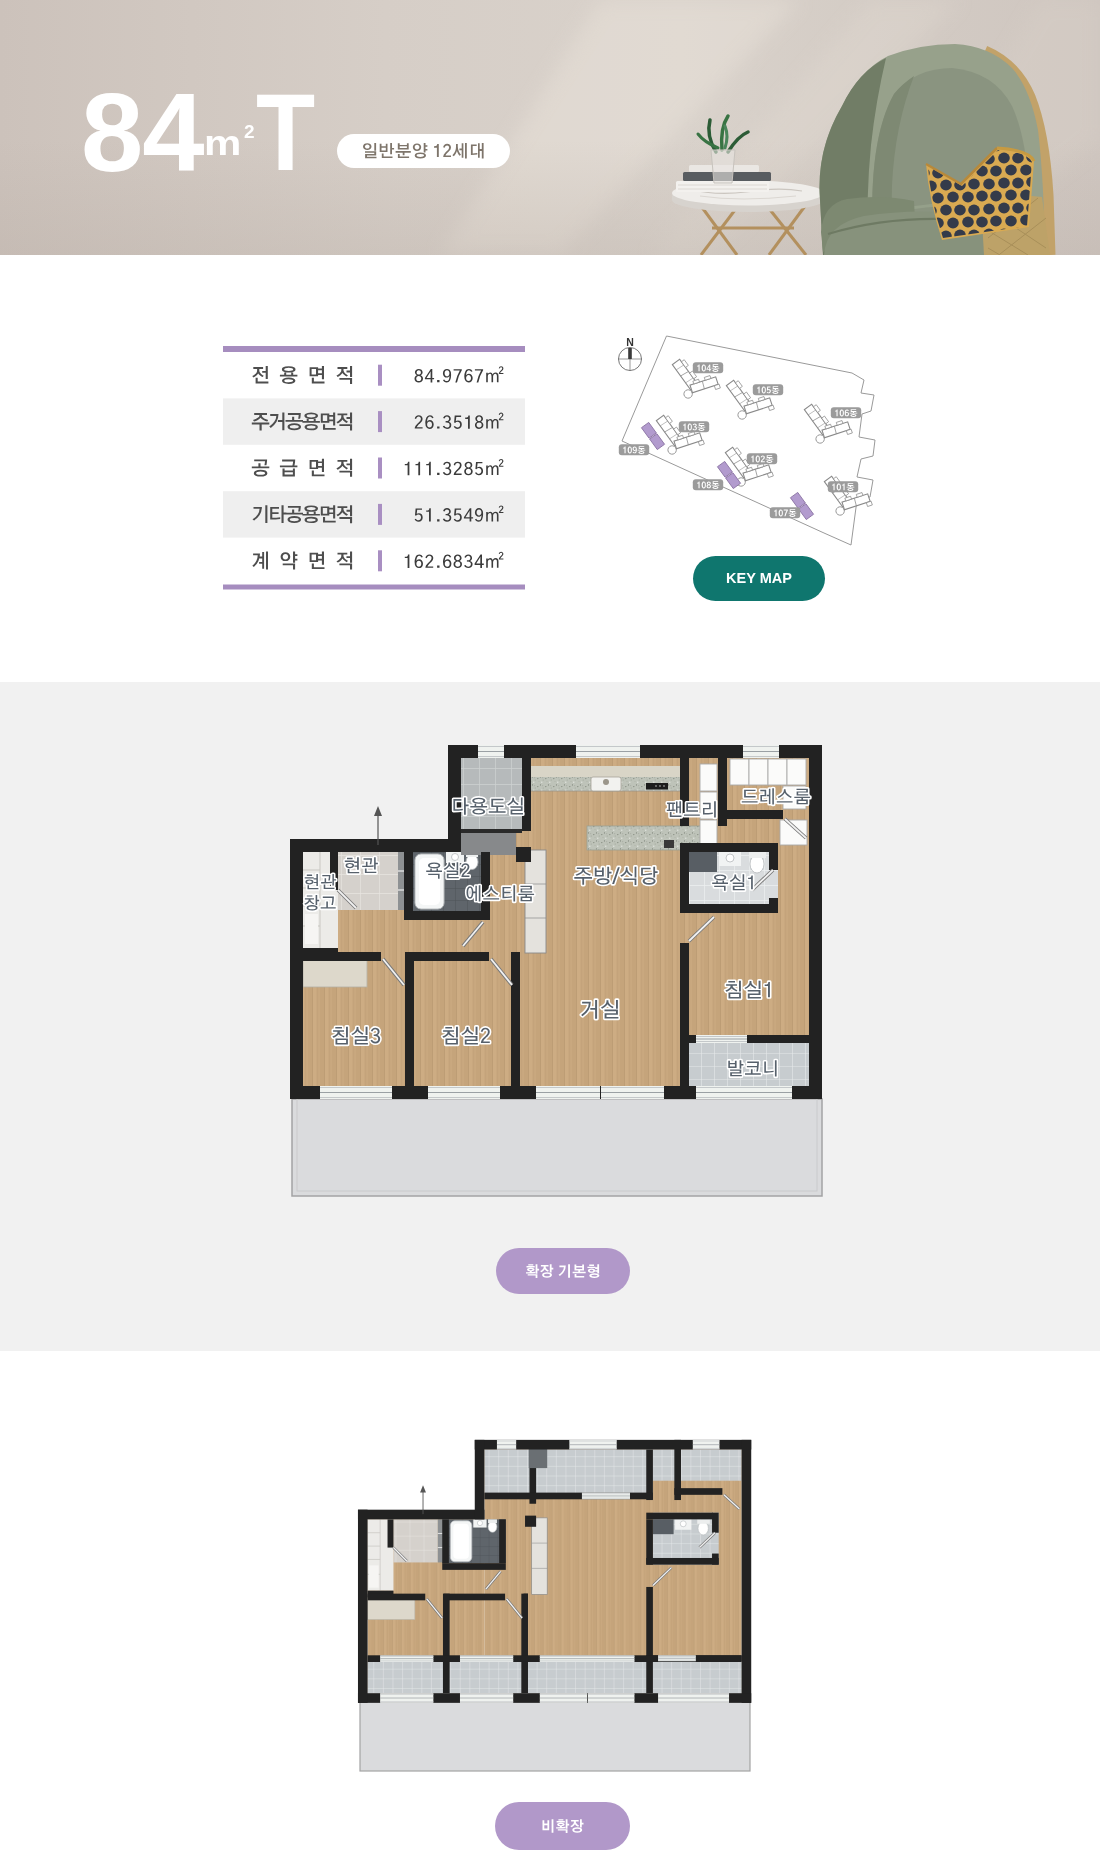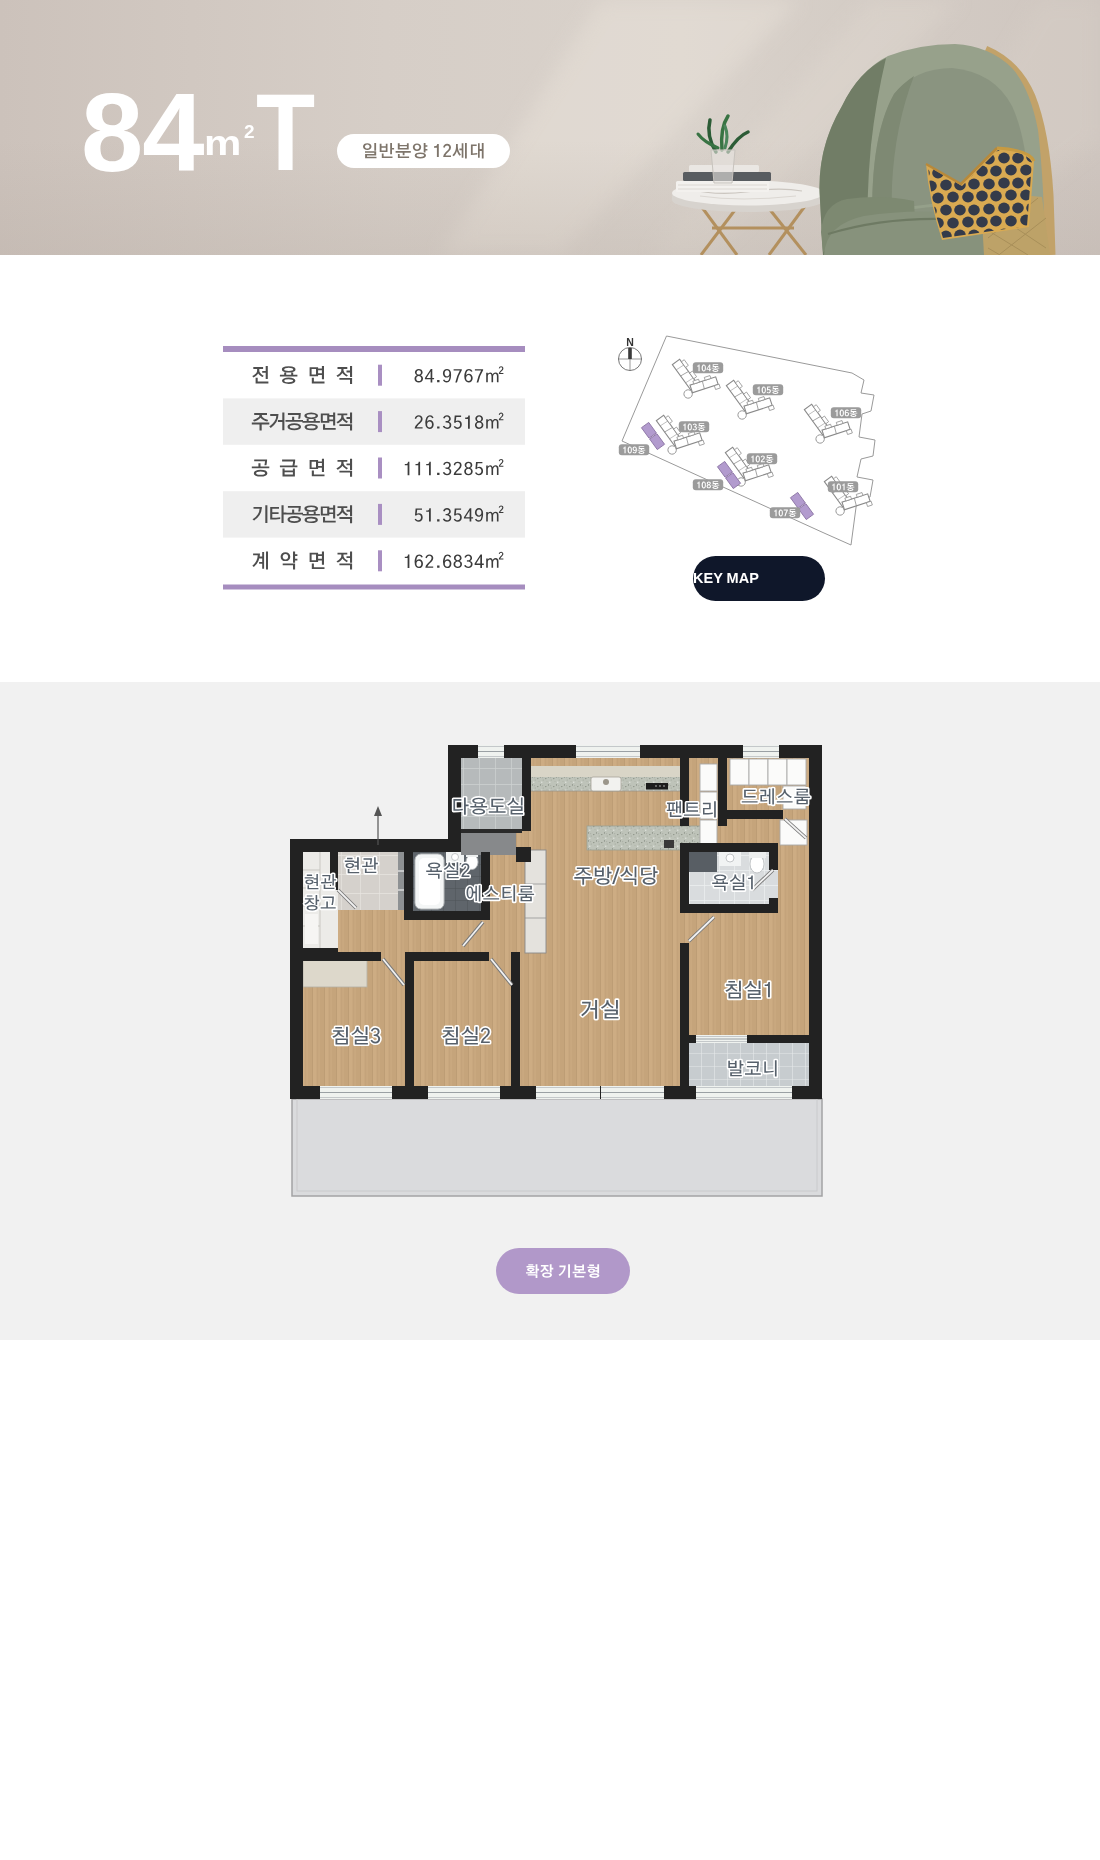--- a/index.html
+++ b/index.html
@@ -1,30 +1,30 @@
 <!DOCTYPE html>
 <html><head><meta charset="utf-8"><style>
 * { margin:0; padding:0; box-sizing:border-box; }
 html,body { width:1100px; background:#ffffff; font-family:"Liberation Sans",sans-serif; }
-.page { position:relative; width:1100px; height:1340px; overflow:hidden; background:#fff;padding-left:24px; }
+.page { position:relative; width:1100px; height:1860px; overflow:hidden; background:#fff;padding-left:24px; }
 .header { position:absolute; left:0; top:0; width:1100px; height:255px; }
 .header svg { position:absolute; left:0; top:0; }
 .title { position:absolute; left:84px; top:0; height:255px; color:#fff; white-space:nowrap; }
 .t84 { position:absolute; left:-3px; top:68px; font-size:112px; font-weight:bold; letter-spacing:-1px; }
 .tm { position:absolute; left:120px; top:123px; font-size:35px; font-weight:bold; transform:scaleX(1.2); transform-origin:left bottom; }
 .t2 { position:absolute; left:160px; top:121px; font-size:19px; font-weight:bold; }
 .tT { position:absolute; left:172px; top:68px; font-size:110px; font-weight:bold; transform:scaleX(0.88); transform-origin:left top; }
 .badge { position:absolute; left:337px; top:134px; width:173px; height:34px; background:#fff; border-radius:17px; }
 .sec2 { position:absolute; left:0; top:255px; width:1100px; height:427px; background:#fff; }
 .sec3 { position:absolute; left:0; top:682px; width:1100px; height:669px; background:#f1f1f1; }
 .sec4 { position:absolute; left:0; top:1351px; width:1100px; height:509px; background:#fff; }
 .btn { position:absolute; border-radius:24px; background:#b198c9; }
 .btn svg { position:absolute; left:0; top:0; }
-.keybtn { position:absolute; left:693px; top:301px; width:132px; height:45px; border-radius:23px; background:#0f172a;
-          color:#fff; font-size:14.5px; font-weight:bold; letter-spacing:0px; line-height:45px; }
+.keybtn { position:absolute; left:693px; top:301px; width:132px; height:45px; border-radius:23px; background:#0f766e;
+          color:#fff; font-size:14.5px; font-weight:bold; letter-spacing:0px; text-align:center; line-height:45px; }
 </style></head><body>
 <div class="page">
 <div class="header">
       <svg width="1100" height="255" viewBox="0 0 1100 255">
         <defs>
           <linearGradient id="wall" x1="0" y1="0" x2="1" y2="0">
             <stop offset="0" stop-color="#ccc2bb"></stop>
             <stop offset="0.35" stop-color="#d6cec7"></stop>
             <stop offset="0.62" stop-color="#d9d2cb"></stop>
             <stop offset="0.85" stop-color="#d2cac3"></stop>

